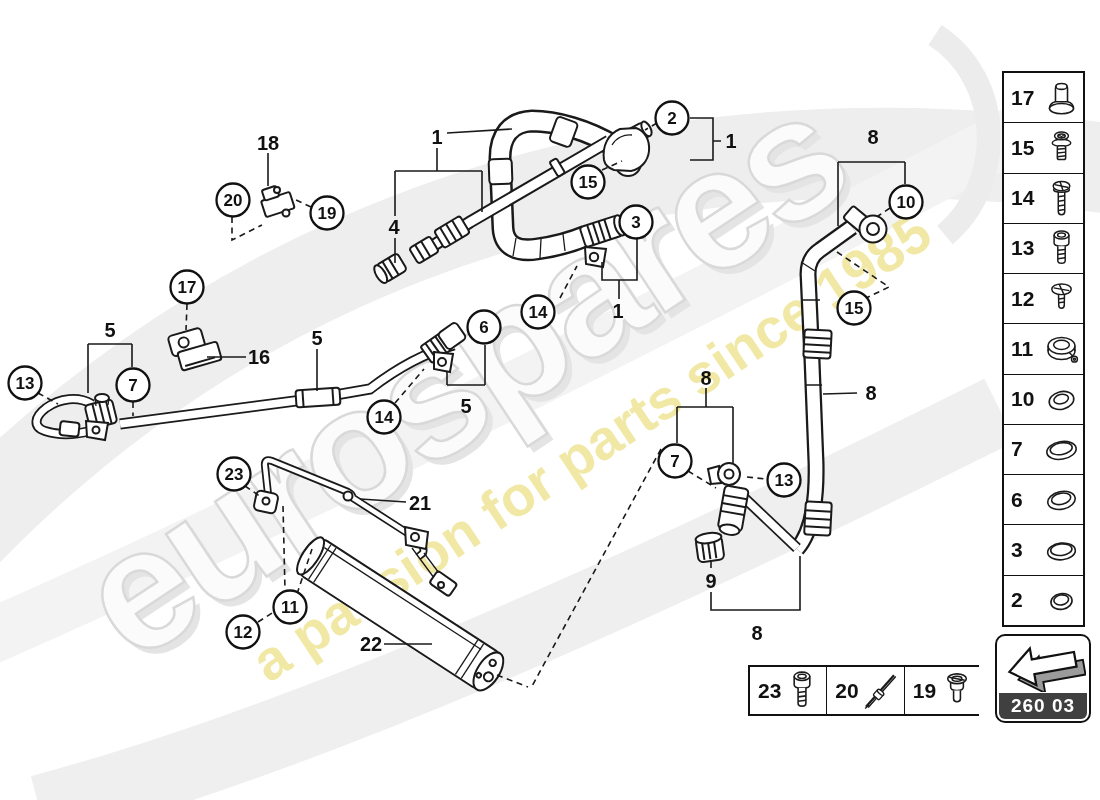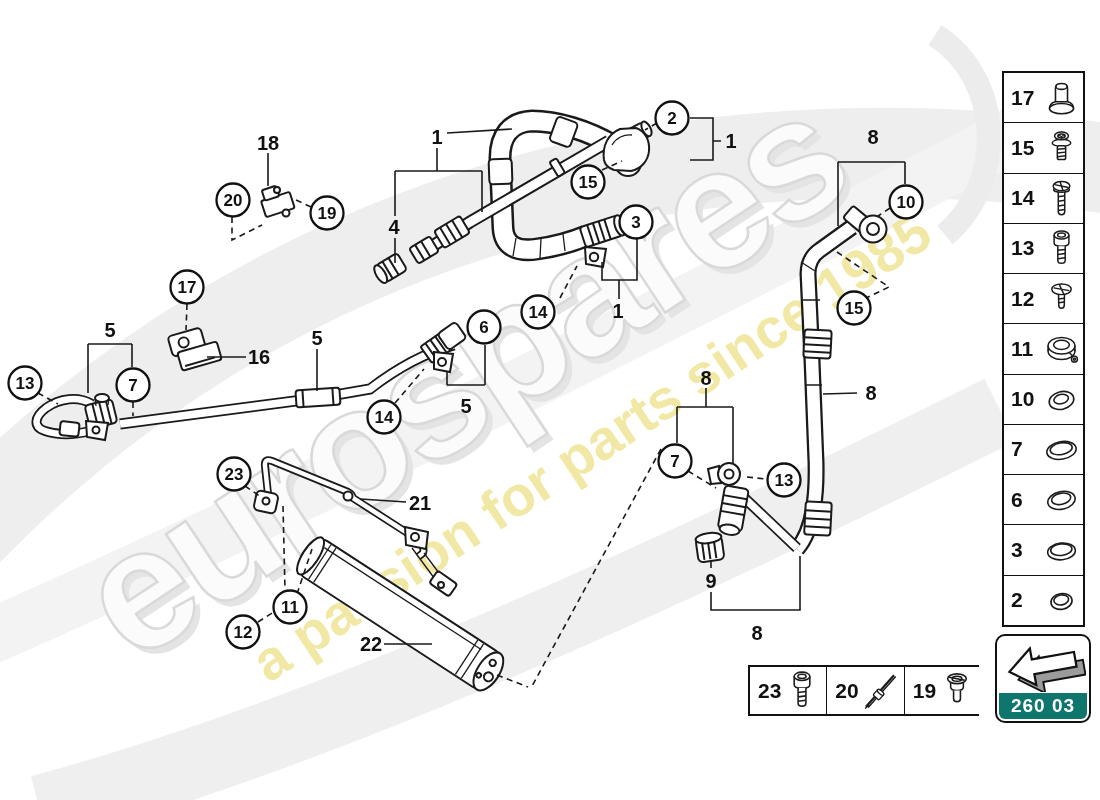--- a/index.html
+++ b/index.html
@@ -30,21 +30,21 @@
   #legend{position:absolute;left:748px;top:665px;width:231px;height:51px;border:2px solid #111;
           background:#fff;display:flex;box-sizing:border-box;}
   .lg-cell{flex:1;display:flex;align-items:center;justify-content:space-between;
            border-right:1.5px solid #111;padding:0 3px 0 8px;box-sizing:border-box;background:#fff;}
   .lg-cell:last-child{border-right:none;}
   .lg-cell .picon svg{width:42px;height:45px;}
 
   #codebox{position:absolute;left:995px;top:634px;width:96px;height:89px;border:2.5px solid #111;
            border-radius:10px;background:#fff;box-sizing:border-box;display:flex;flex-direction:column;}
   #code-arrow{flex:1;display:flex;align-items:center;justify-content:center;}
-  #code-band{height:26px;margin:0 2px 2px 2px;background:#0f766e;color:#fff;font-weight:bold;
+  #code-band{height:26px;margin:0 2px 2px 2px;background:#404040;color:#fff;font-weight:bold;
              font-size:19px;display:flex;align-items:center;justify-content:center;
              border-radius:0 0 6px 6px;letter-spacing:1px;}
 </style>
 </head>
 <body>
 
 <div class="stage">
 
 <svg id="art-svg" width="1100" height="800" viewBox="0 0 1100 800">
 

